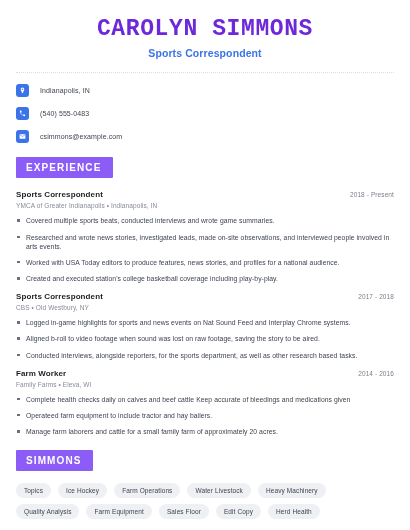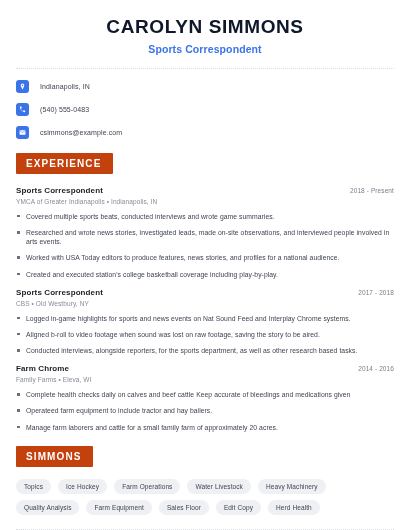--- a/index.html
+++ b/index.html
@@ -8,25 +8,26 @@
     height: 530px;
     background: #ffffff;
     font-family: "Liberation Sans", sans-serif;
     -webkit-font-smoothing: antialiased;
   }
   .page { width: 410px; height: 530px; padding: 0 16px; position: relative; overflow: hidden; }
 
   
   .header { padding-top: 16px; text-align: center; }
   .full-name {
-    font-size: 19px;
+    font-size: 23px;
     font-weight: bold;
     letter-spacing: 0.6px;
-    color: #0f172a;
+    color: #6d28d9;
     line-height: 1.15;
+    font-family: Liberation Mono, monospace;
   }
   .job-title {
     font-size: 10.5px;
     font-weight: bold;
     color: #3b73e8;
     margin-top: 5px;
     letter-spacing: 0.1px;
   }
 
   .divider {
@@ -58,21 +59,21 @@
   .contact-text {
     font-size: 7px;
     color: #3e4450;
     letter-spacing: 0.1px;
   }
 
   
   .section { margin-top: 14px; }
   .section-badge {
     display: inline-block;
-    background: #c2410c;
+    background: #8b5cf6;
     color: #ffffff;
     font-size: 10px;
     font-weight: bold;
     letter-spacing: 1.1px;
     padding: 5px 12px 5px 10px;
     border-radius: 1px;
   }
 
   
   .jobs { margin-top: 12px; }
@@ -208,21 +209,21 @@
         <div class="job-meta">CBS  •  Old Westbury, NY</div>
         <ul class="bullets">
           <li class="bullet">Logged in-game highlights for sports and news events on Nat Sound Feed and Interplay Chrome systems.</li>
           <li class="bullet">Aligned b-roll to video footage when sound was lost on raw footage, saving the story to be aired.</li>
           <li class="bullet">Conducted interviews, alongside reporters, for the sports department, as well as other research based tasks.</li>
         </ul>
       </div>
 
       <div class="job">
         <div class="job-head">
-          <span class="job-role">Farm Chrome</span>
+          <span class="job-role">Farm Worker</span>
           <span class="job-dates">2014 - 2016</span>
         </div>
         <div class="job-meta">Family Farms  •  Eleva, WI</div>
         <ul class="bullets">
           <li class="bullet">Complete health checks daily on calves and beef cattle Keep accurate of bleedings and medications given</li>
           <li class="bullet">Operateed farm equipment to include tractor and hay bailers.</li>
           <li class="bullet">Manage farm laborers and cattle for a small family farm of approximately 20 acres.</li>
         </ul>
       </div>
 

